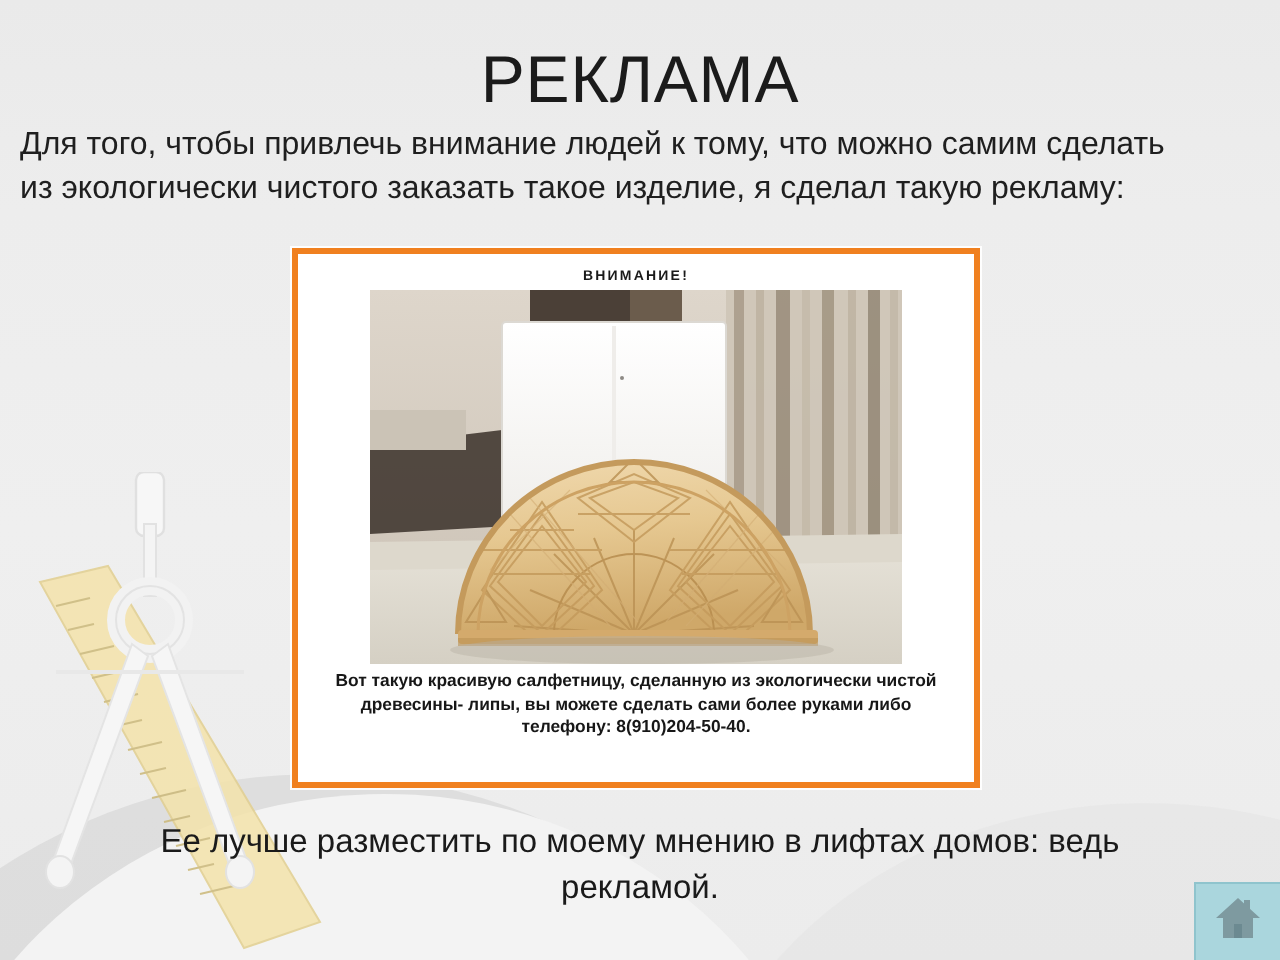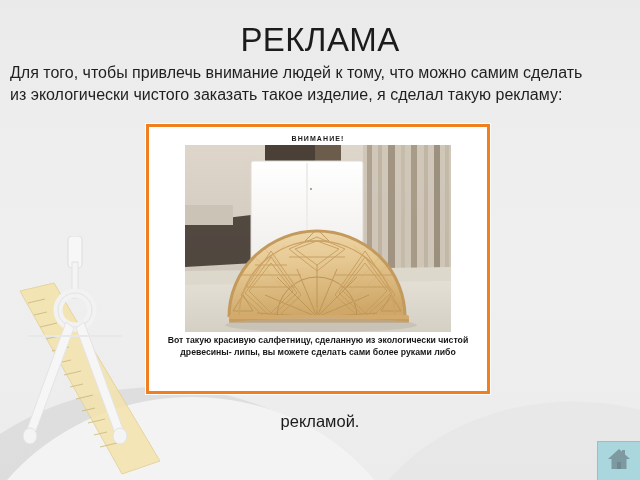--- a/index.html
+++ b/index.html
@@ -340,24 +340,26 @@
         <rect x="44" y="170" width="180" height="7" rx="2" fill="#d4aa6c"></rect>
         <rect x="44" y="174" width="180" height="4" fill="#bb9255" opacity=".6"></rect>
 
         <ellipse cx="136" cy="180" rx="96" ry="7" fill="#b9b2a4" opacity=".45"></ellipse>
       </svg>
     </div>
 
     <div class="ad-caption">
       <div>Вот такую красивую салфетницу, сделанную из экологически чистой</div>
       <div>древесины- липы, вы можете сделать сами более руками либо</div>
+      <div>телефону: 8(910)204-50-40.</div>
     </div>
   </div>
 
   <div class="bottom-text">
+    <div>Ее лучше разместить по моему мнению в лифтах домов: ведь</div>
     <div>рекламой.</div>
   </div>
 
   <div class="home-button">
     <span>
       <svg width="24" height="22" viewBox="0 0 24 22" xmlns="http://www.w3.org/2000/svg">
         <path d="M12 1 L23 11 L19.5 11 L19.5 21 L4.5 21 L4.5 11 L1 11 Z" fill="#7e9aa0"></path>
         <rect x="10" y="14" width="4" height="7" fill="#6c8a91"></rect>
         <rect x="15" y="2" width="3" height="5" fill="#7e9aa0"></rect>
       </svg>

